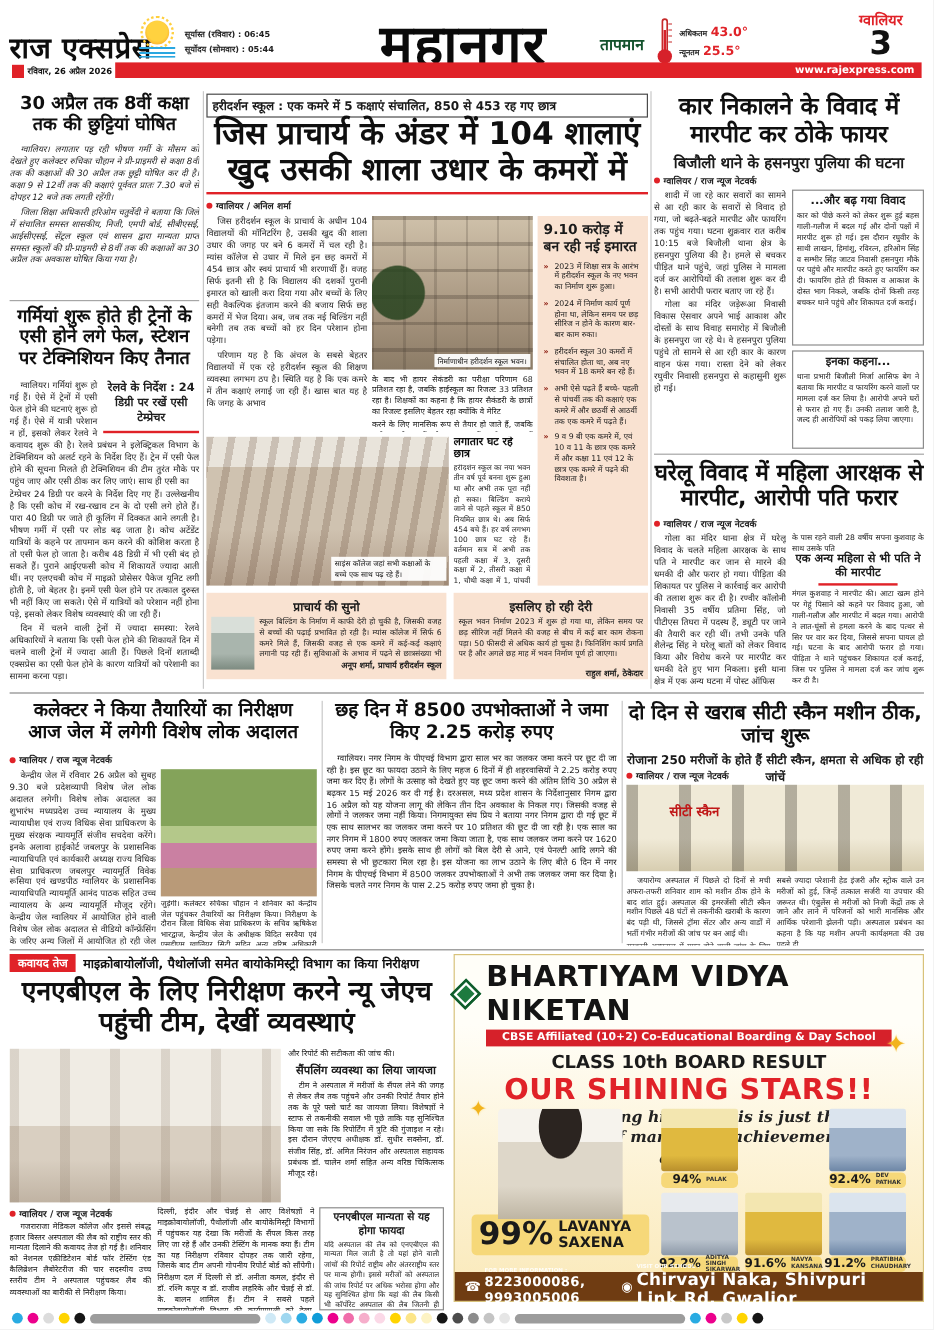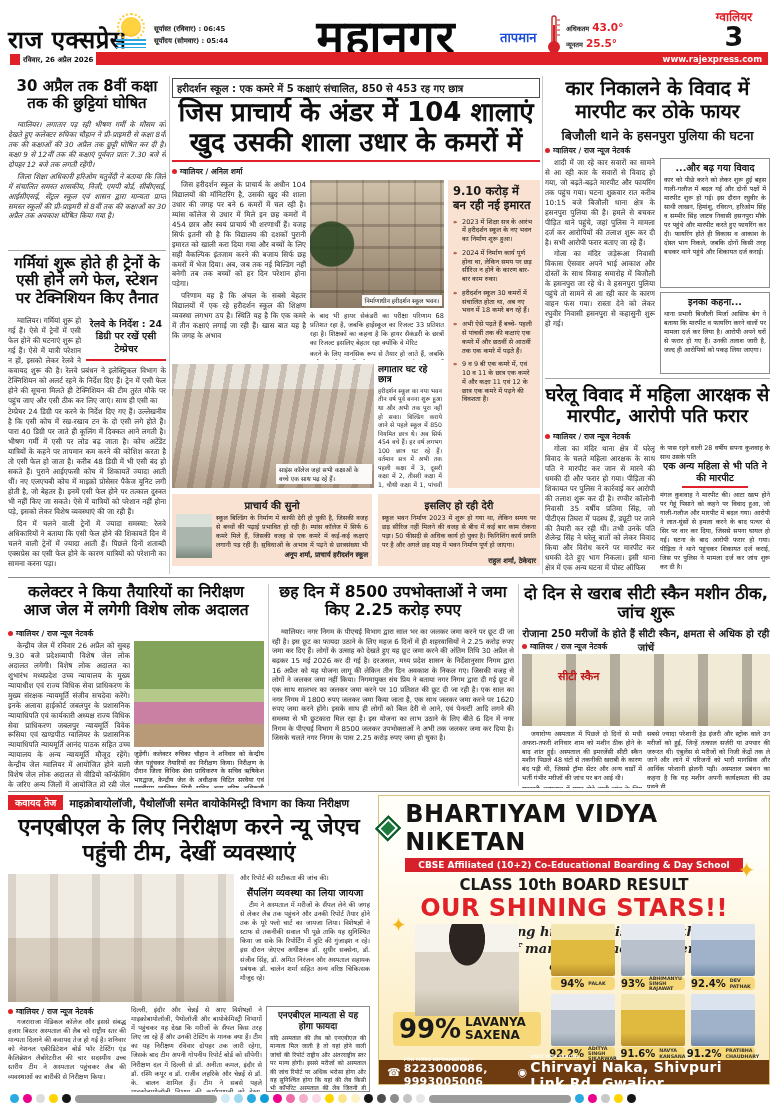--- a/index.html
+++ b/index.html
@@ -39,21 +39,21 @@
   
   .brand{font-size:24px;font-weight:900;color:#0d0d0d;letter-spacing:.5px;}
   .redblock{display:inline-block;width:10px;height:11px;background:#e02228;}
   .mdate{font-size:7px;font-weight:bold;color:#111;}
   .sun{width:34px;height:32px;}
   .sun-core{position:absolute;left:7px;top:1px;width:20px;height:20px;border-radius:50%;
             background:radial-gradient(circle at 50% 45%, #ffd23f 55%, #f7941d);outline:2px dotted #ffcf3d;outline-offset:2px;}
   .sun-waves{position:absolute;left:2px;bottom:0;width:30px;height:9px;
              background:repeating-linear-gradient(180deg,#2aa7e0 0 2px, transparent 2px 4px);}
   .mtitle{font-size:46px;font-weight:900;letter-spacing:1px;text-align:center;color:#0a0a0a;font-family:Liberation Mono, monospace;}
-  .tlabel{font-size:13px;font-weight:bold;color:#1d4ed8;}
+  .tlabel{font-size:13px;font-weight:bold;color:#14532d;}
   .trow{display:flex;align-items:baseline;gap:3px;}
   .trow .tl{font-size:6.5px;font-weight:bold;color:#222;}
   .trow .tv{font-size:10.5px;font-weight:900;color:#e02228;}
   .city{font-size:12px;font-weight:bold;color:#e02228;text-align:center;}
   .pgnum{font-size:27px;font-weight:800;text-align:center;color:#111;line-height:1;}
   .redstrip{background:#e02228;display:flex;align-items:center;justify-content:flex-end;}
   .website{color:#fff;font-size:8.5px;font-weight:bold;padding-right:6px;}
   
   .kicker{border:1px solid #4a4a4a;font-size:10px;font-weight:bold;padding:2px 4px;box-sizing:border-box;background:#fff;}
   .pull{float:right;width:76px;margin:0 0 3px 5px;padding:2px 2px 4px;border-bottom:2px solid #e02228;
@@ -365,27 +365,20 @@
       </div>
     </div>
 
     <div class="stu" style="left:172px;top:128px;">
       <div class="sph spA"></div>
       <div class="pctchip" style="height:13px;margin-top:1px;">
         <span class="stupct">94%</span>
         <span class="stuname">PALAK</span>
       </div>
     </div>
-    <div class="stu" style="left:242px;top:128px;">
-      <div class="sph spB"></div>
-      <div class="pctchip" style="height:13px;margin-top:1px;">
-        <span class="stupct">93%</span>
-        <span class="stuname">ABHIMANYU SINGH RAJAWAT</span>
-      </div>
-    </div>
     <div class="stu" style="left:312px.;top:128px;left:312px;">
       <div class="sph spC"></div>
       <div class="pctchip" style="height:13px;margin-top:1px;">
         <span class="stupct">92.4%</span>
         <span class="stuname">DEV PATHAK</span>
       </div>
     </div>
     <div class="stu" style="left:172px;top:198px;">
       <div class="sph spB"></div>
       <div class="pctchip" style="height:13px;margin-top:1px;">

